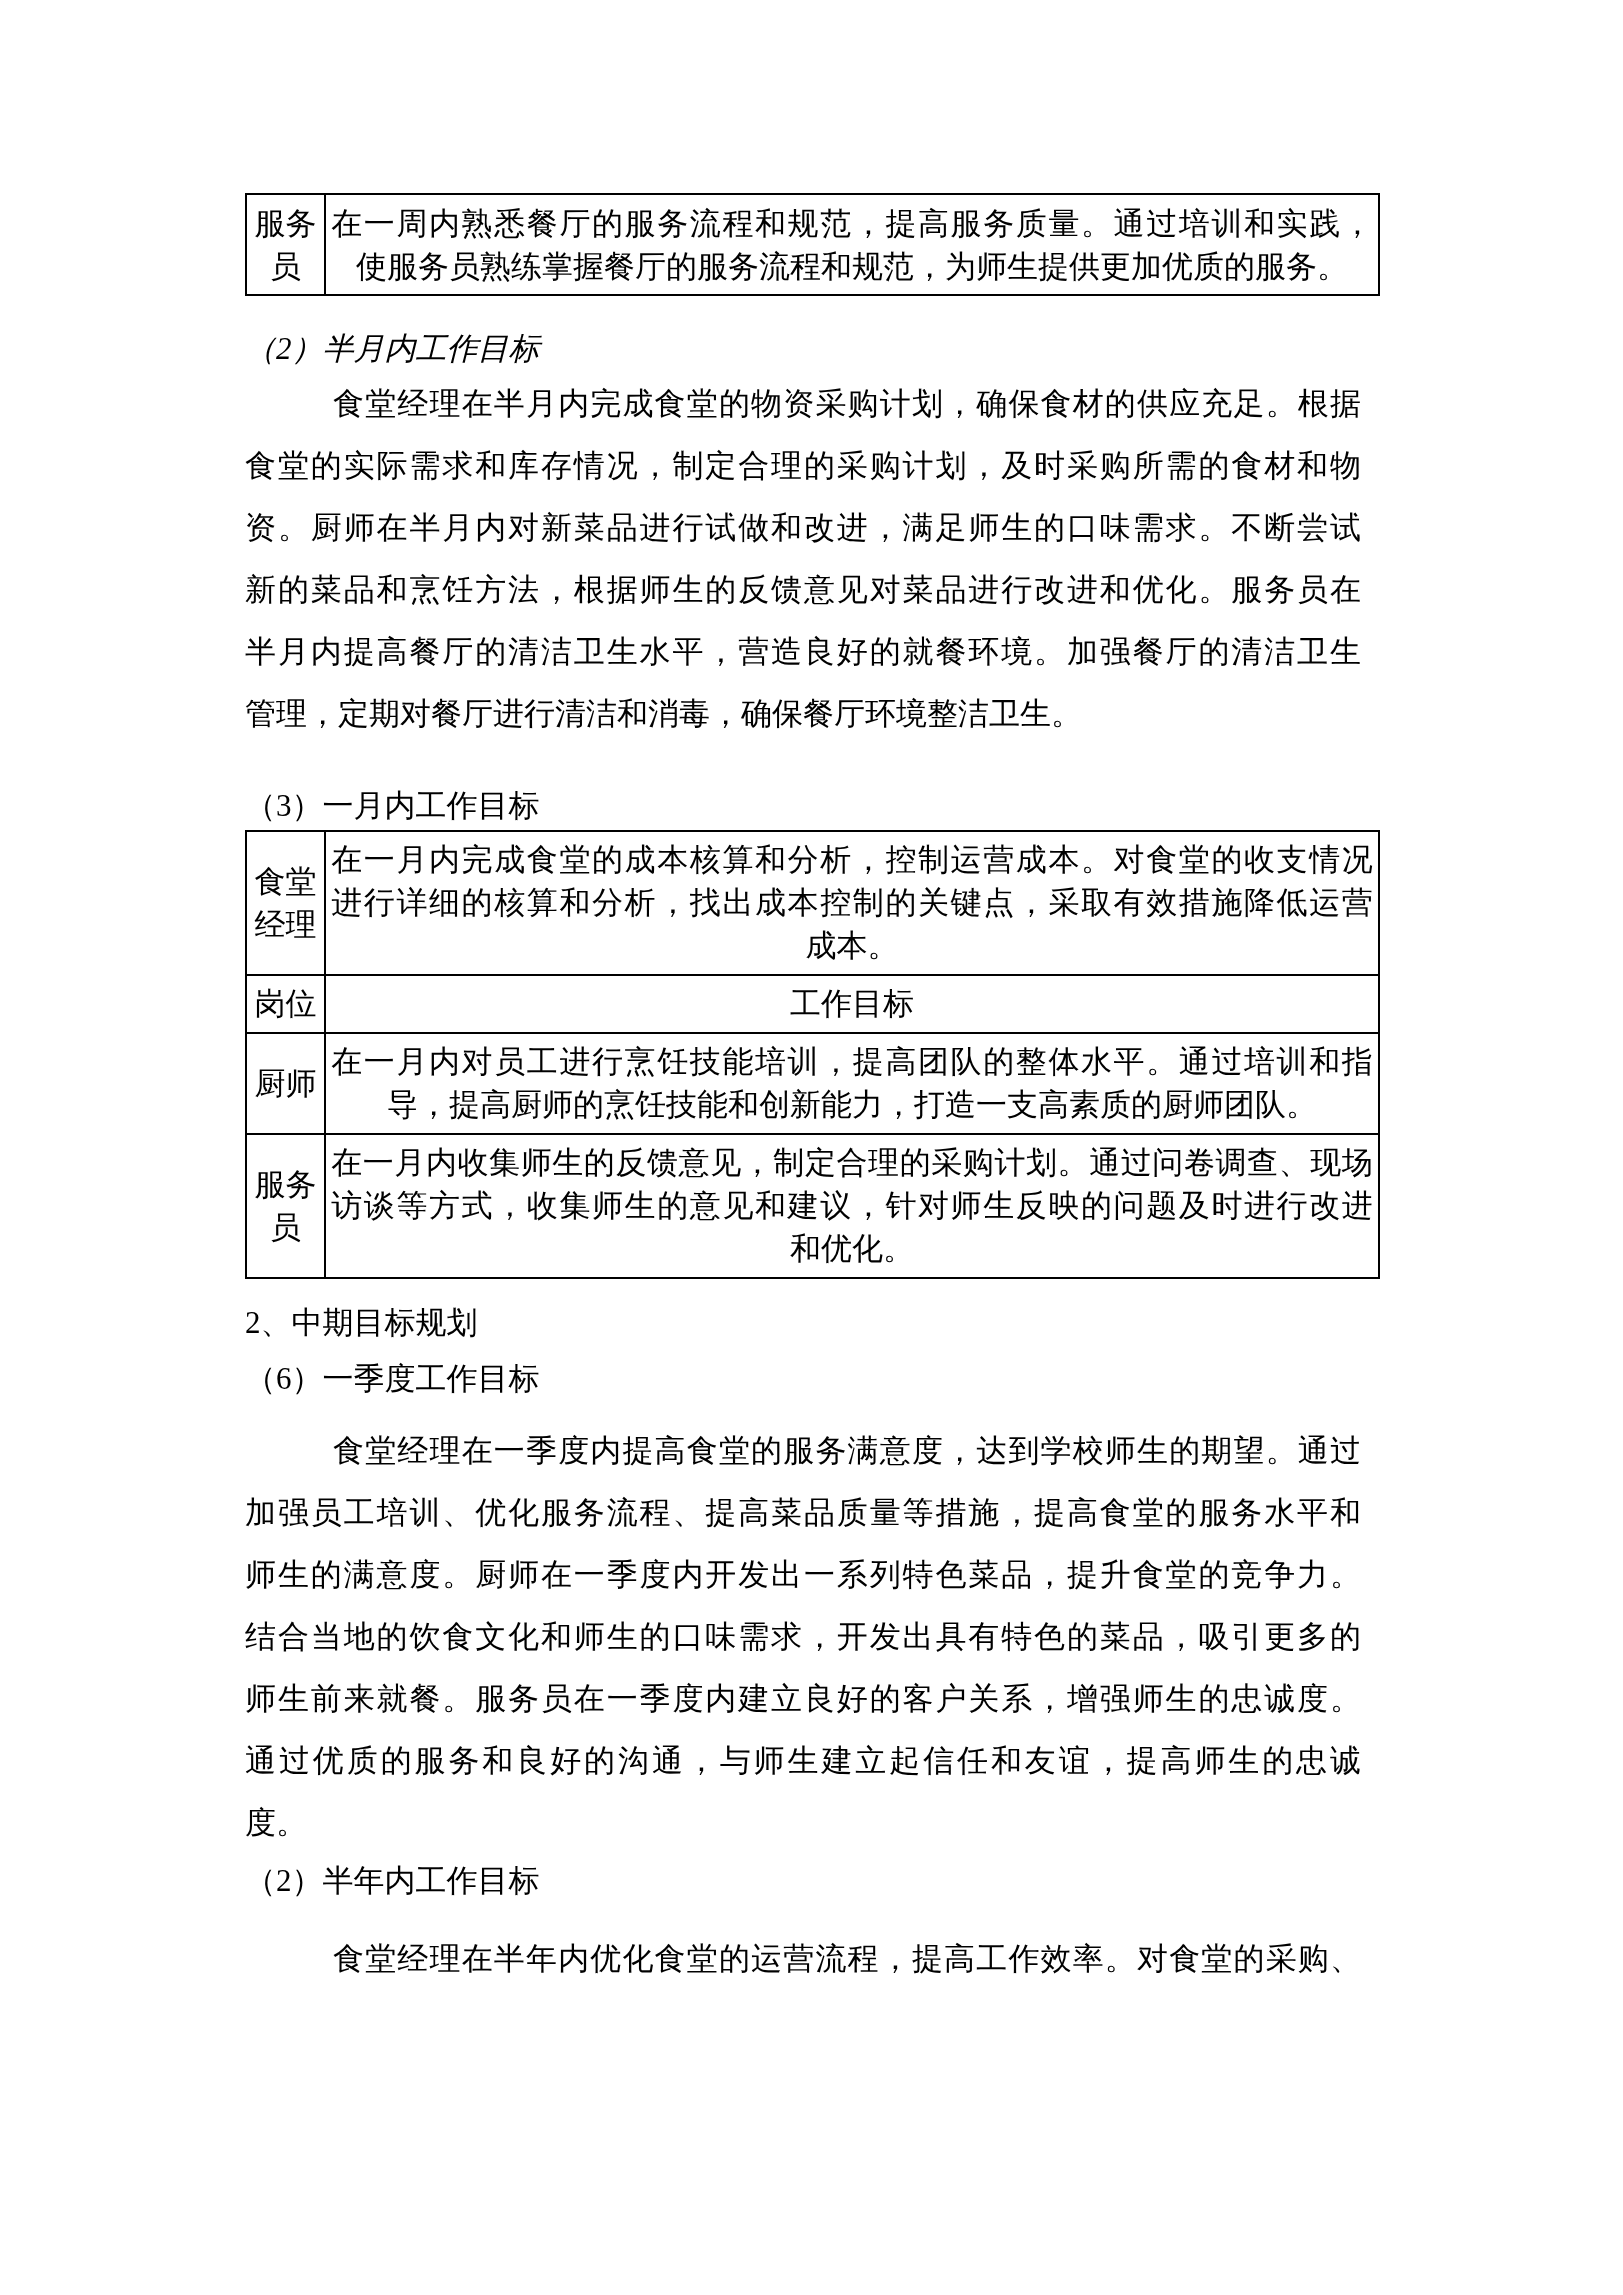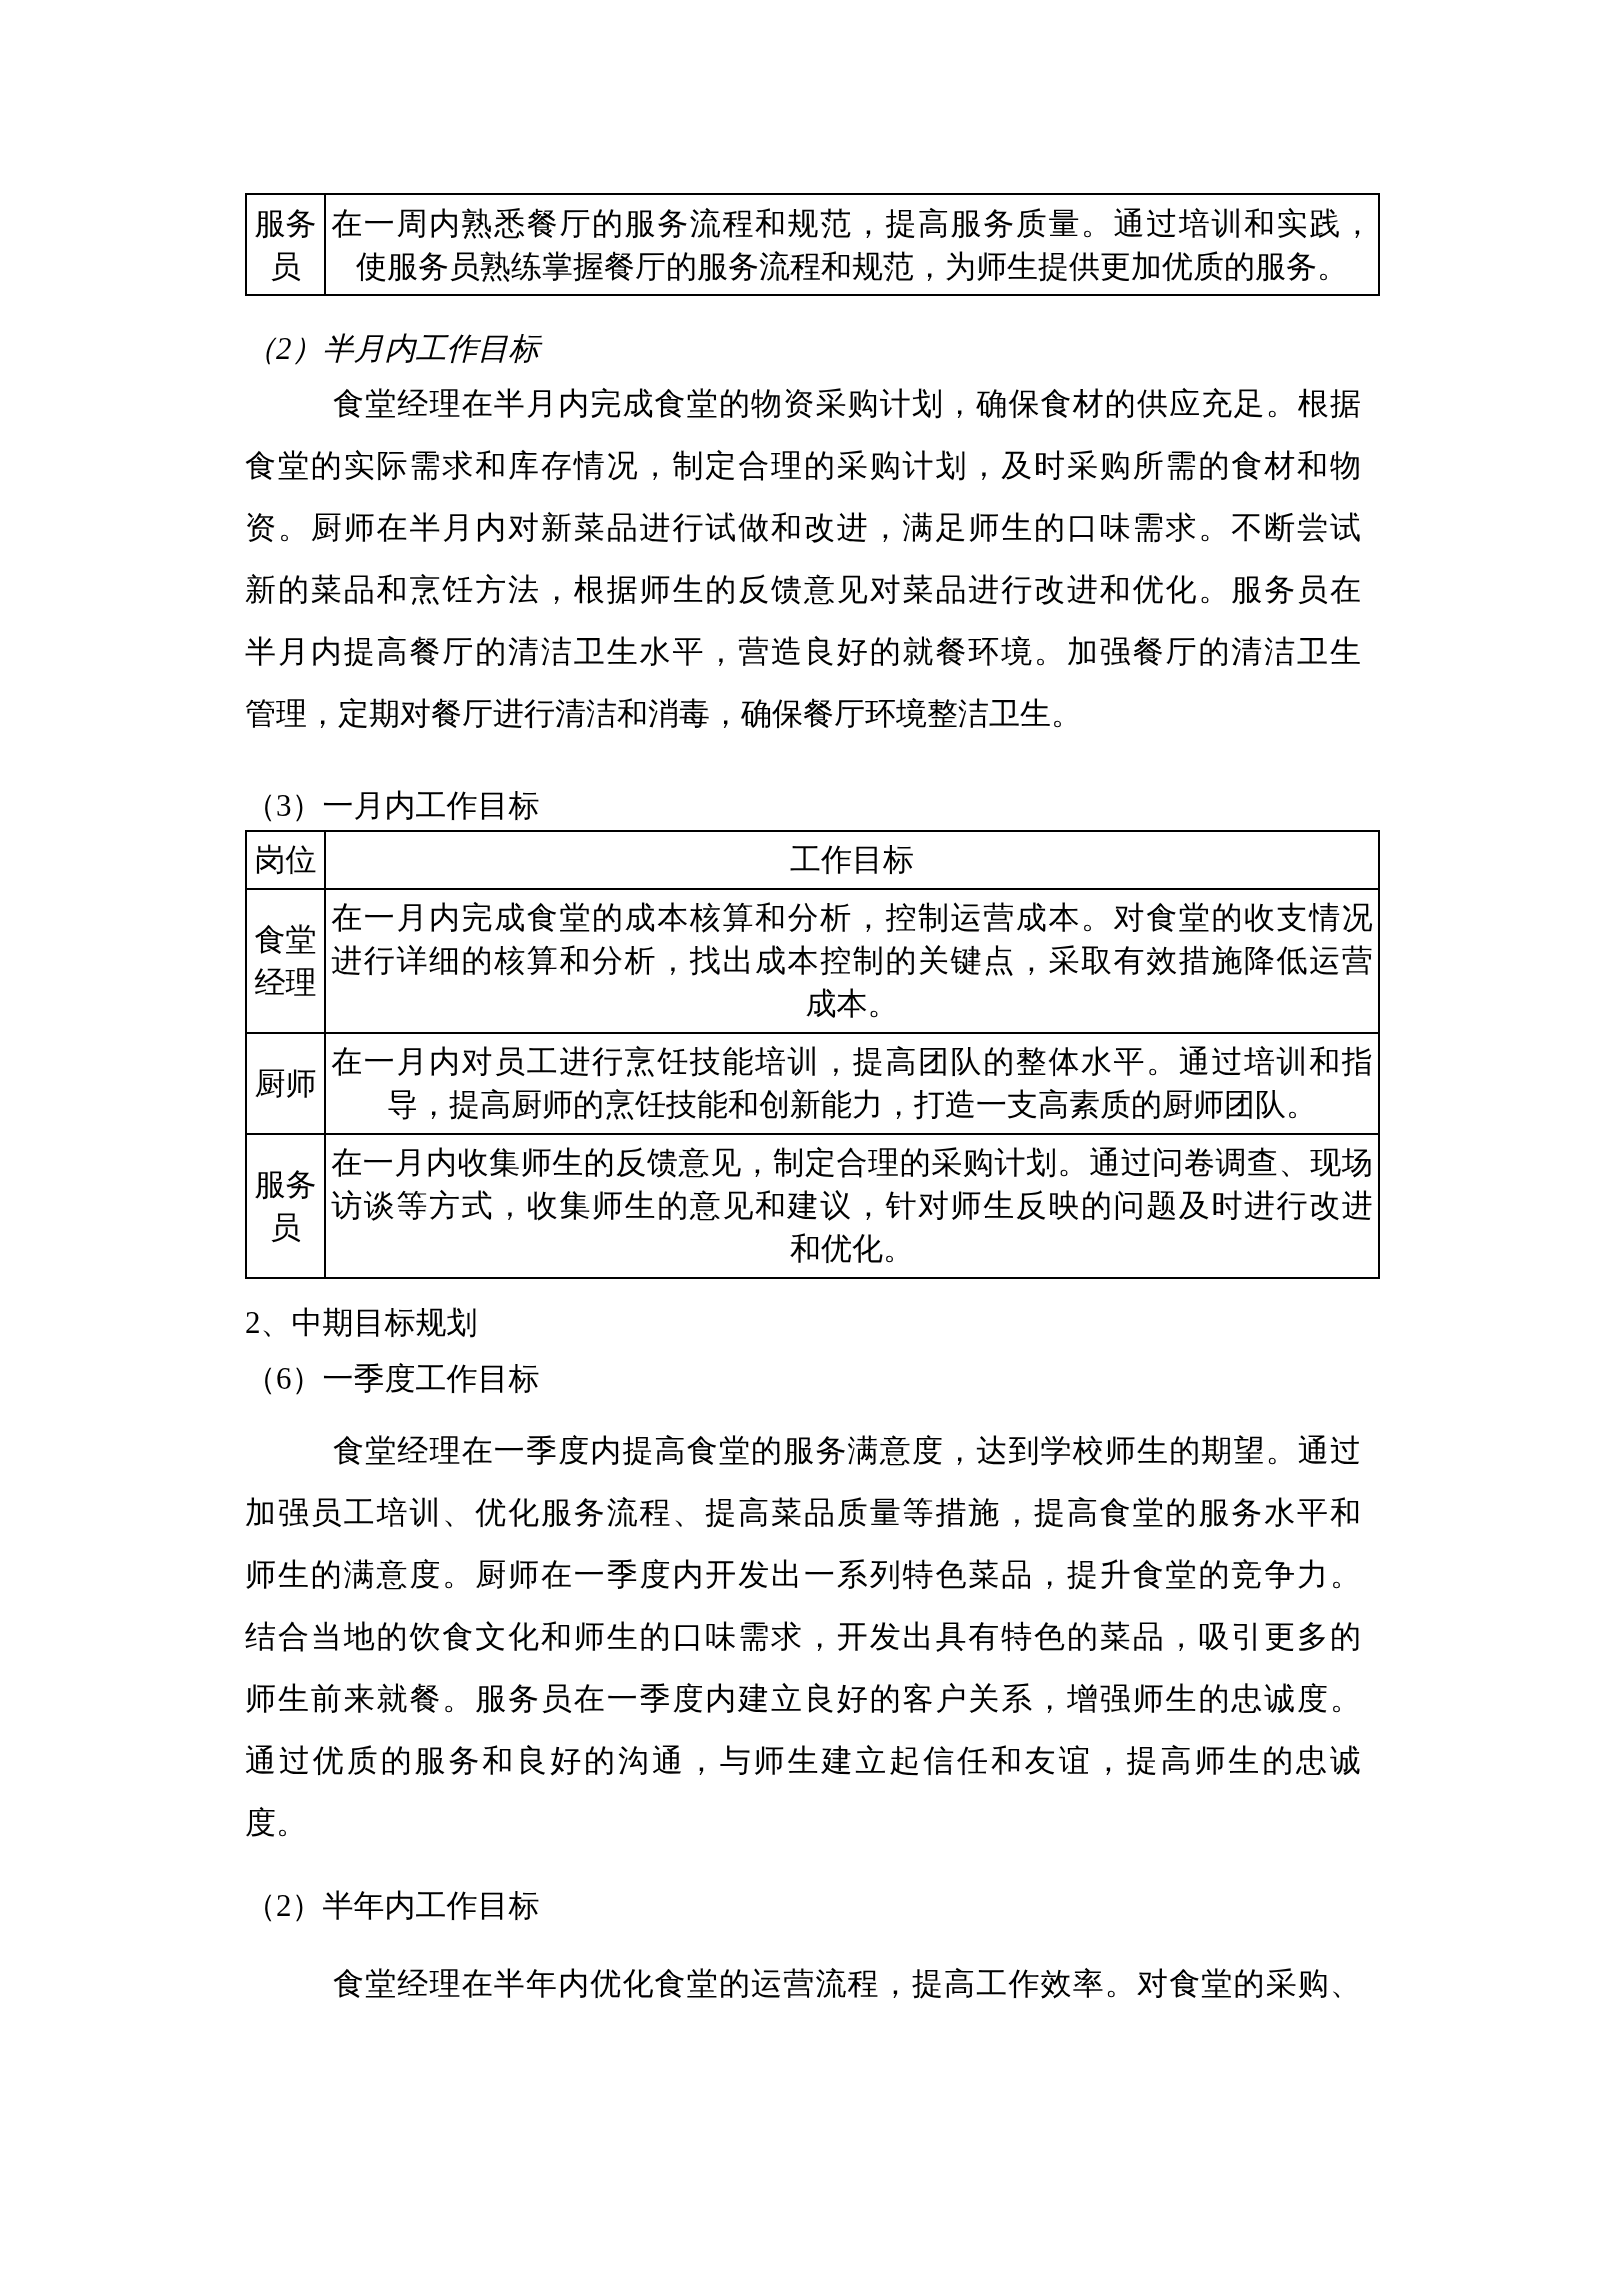--- a/index.html
+++ b/index.html
@@ -20,21 +20,21 @@
   .goal-col{padding:6.5px 5.2px;line-height:43px;}
   .goal-col .tline{text-align:justify;text-align-last:justify;}
   .goal-col .tline:last-child{text-align-last:center;}
   th.role-col, th.goal-col{text-align:center;}
   
   .heading{line-height:49px;white-space:pre;}
   #h-halfmonth{margin-top:27.5px;font-style:italic;}
   #h-onemonth{margin-top:36px;}
   #h-mid{margin-top:19px;}
   #h-quarter{margin-top:7.9px;}
-  #h-halfyear{margin-top:27px;}
+  #h-halfyear{margin-top:2px;}
   
   .para{width:1116px;line-height:62px;}
   .para .pline{text-align:justify;text-align-last:justify;}
   .para .pline:first-child{text-indent:88px;}
   .para.final-left .pline:last-child{text-align-last:left;}
   #p1{margin-top:0;}
   #p2{margin-top:16.4px;}
   #p3{margin-top:23px;}
 </style>
 </head>
@@ -69,33 +69,33 @@
         <div class="pline">半月内提高餐厅的清洁卫生水平，营造良好的就餐环境。加强餐厅的清洁卫生</div>
         <div class="pline">管理，定期对餐厅进行清洁和消毒，确保餐厅环境整洁卫生。</div>
       </div>
   </div>
 
   <div class="heading" id="h-onemonth">（3）一月内工作目标</div>
 
   <table id="table-goals">
     <tbody>
         <tr>
-      <th class="role-col">岗位</th>
-      <th class="goal-col">工作目标</th>
-    </tr>
-    <tr>
       <td class="role-col">食堂经理</td>
       <td class="goal-col">
         <div>
 
         <div class="tline">在一月内完成食堂的成本核算和分析，控制运营成本。对食堂的收支情况</div>
               <div class="tline">进行详细的核算和分析，找出成本控制的关键点，采取有效措施降低运营</div>
               <div class="tline">成本。</div>
             </div>
       </td>
+    </tr>
+    <tr>
+      <th class="role-col">岗位</th>
+      <th class="goal-col">工作目标</th>
     </tr>
     <tr>
       <td class="role-col">厨师</td>
       <td class="goal-col">
         <div>
 
         <div class="tline">在一月内对员工进行烹饪技能培训，提高团队的整体水平。通过培训和指</div>
               <div class="tline">导，提高厨师的烹饪技能和创新能力，打造一支高素质的厨师团队。</div>
             </div>
       </td>

